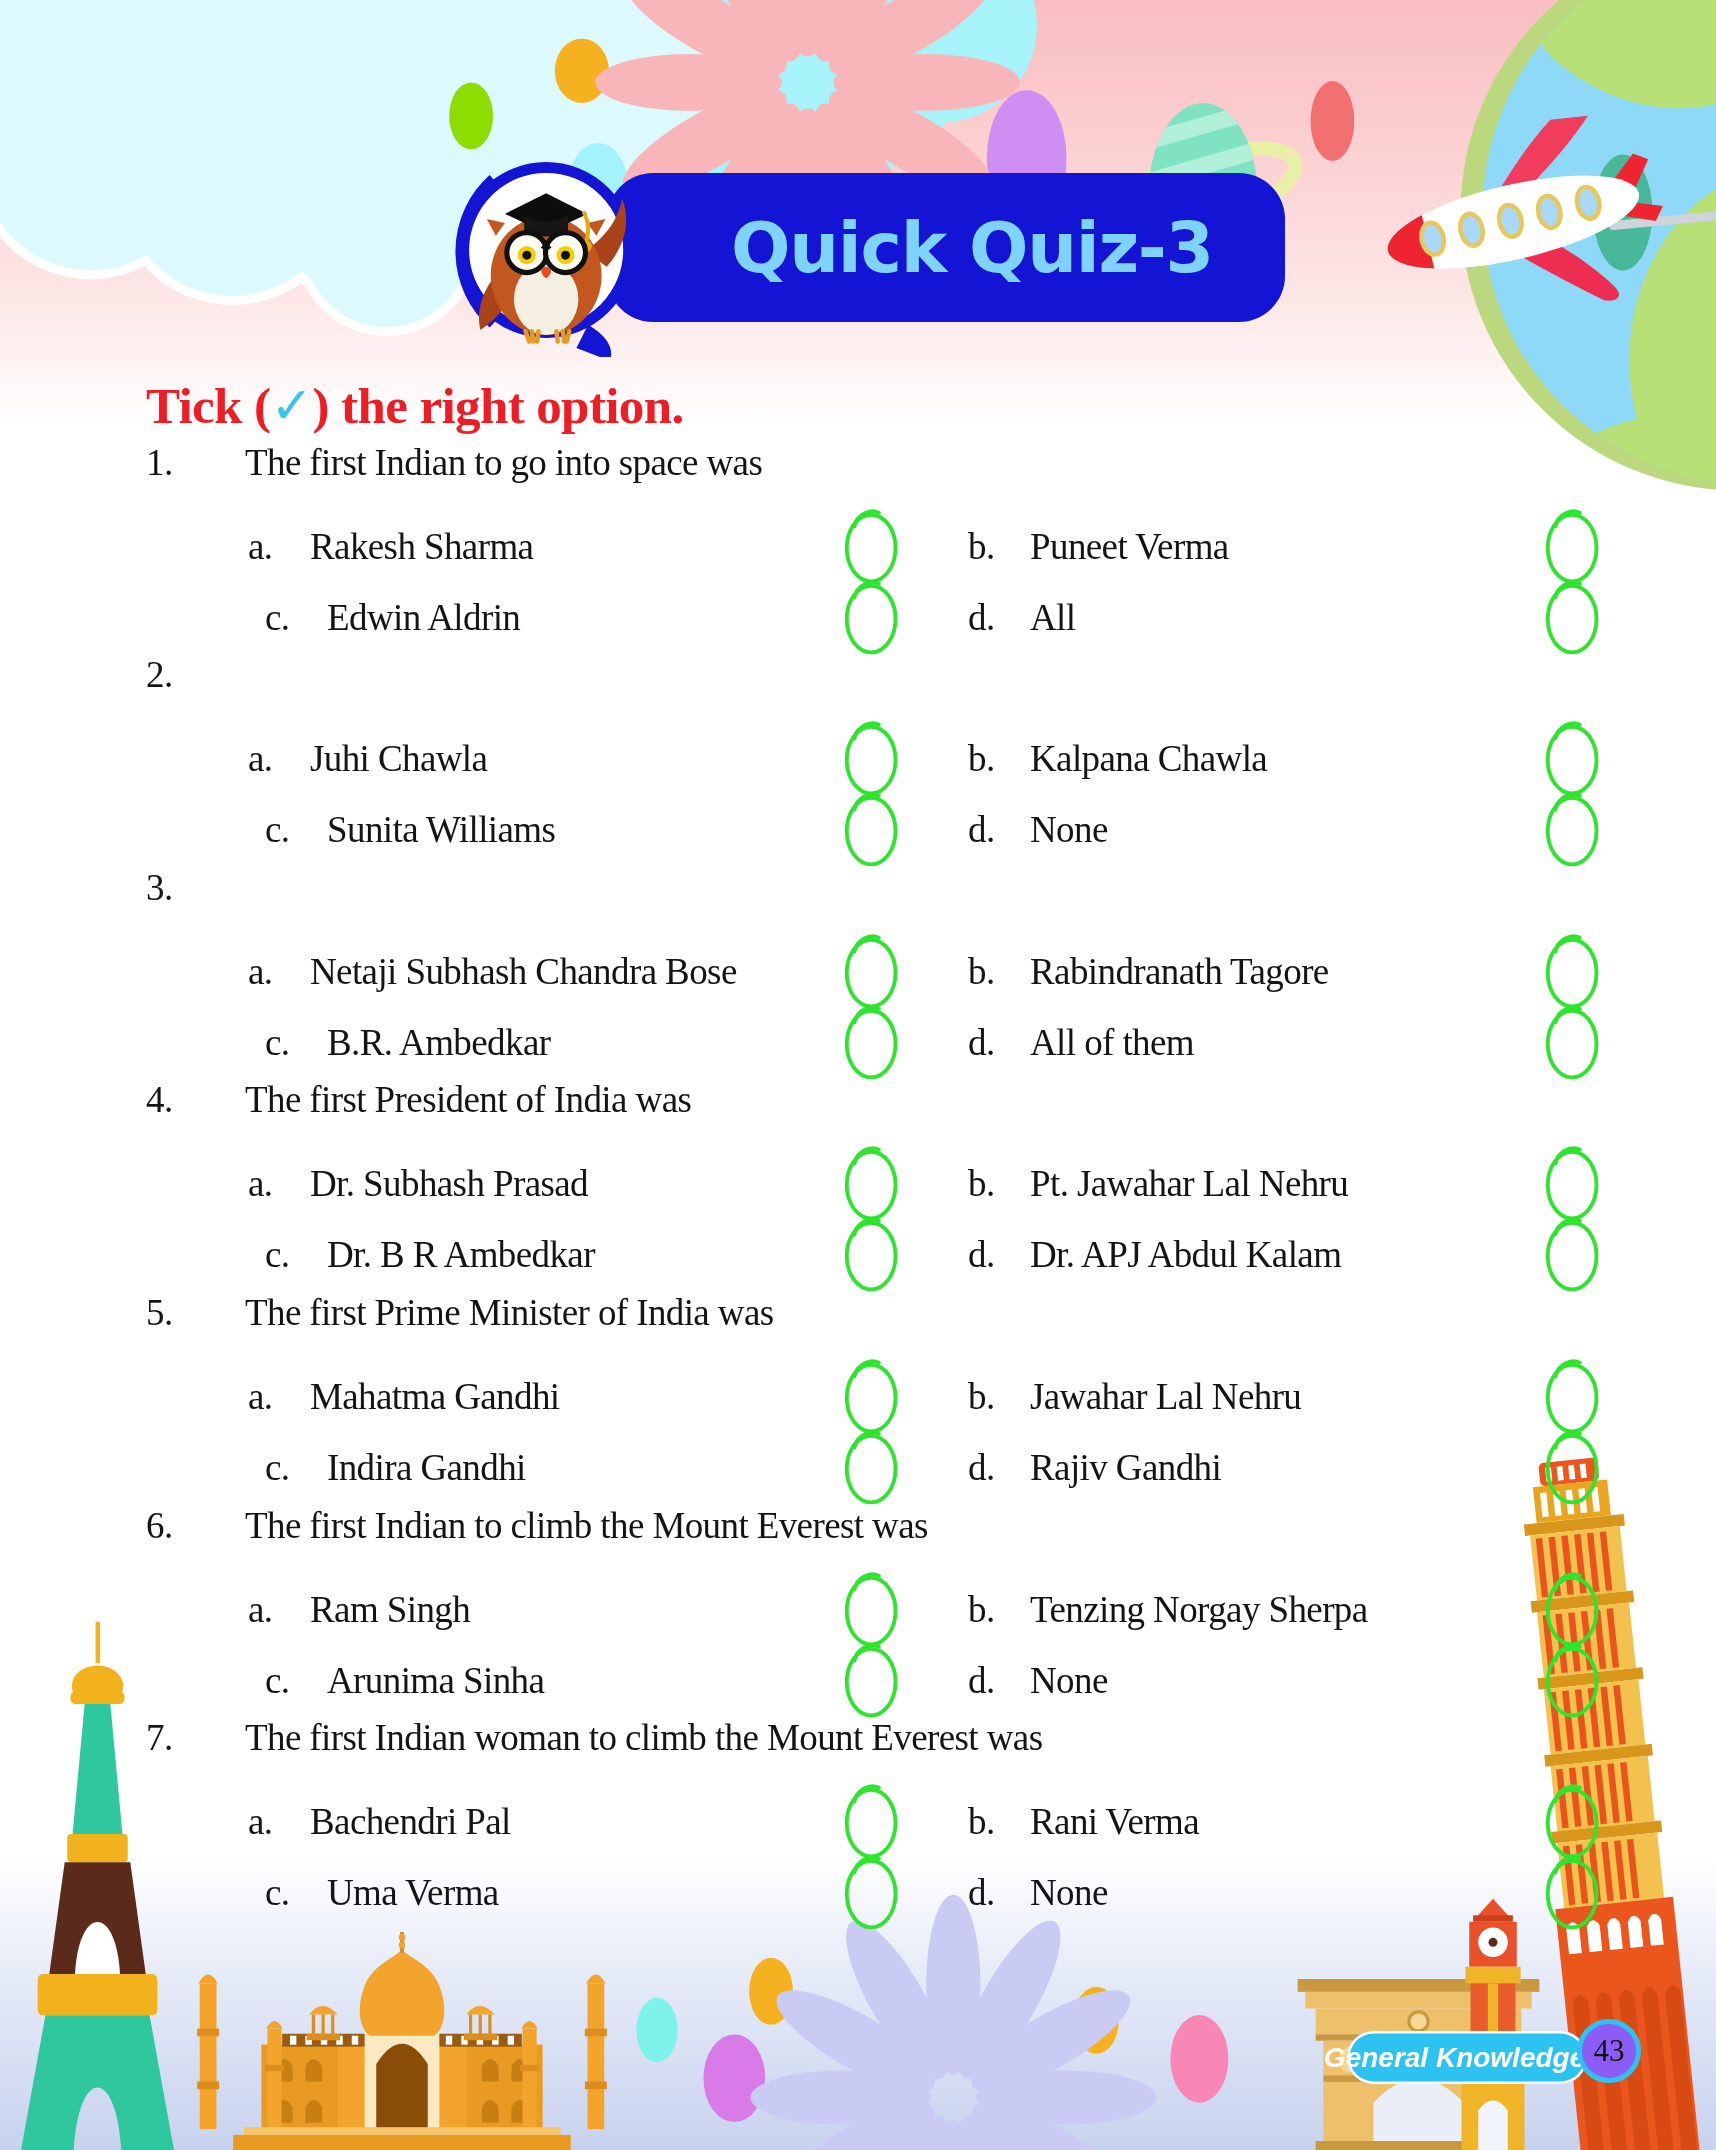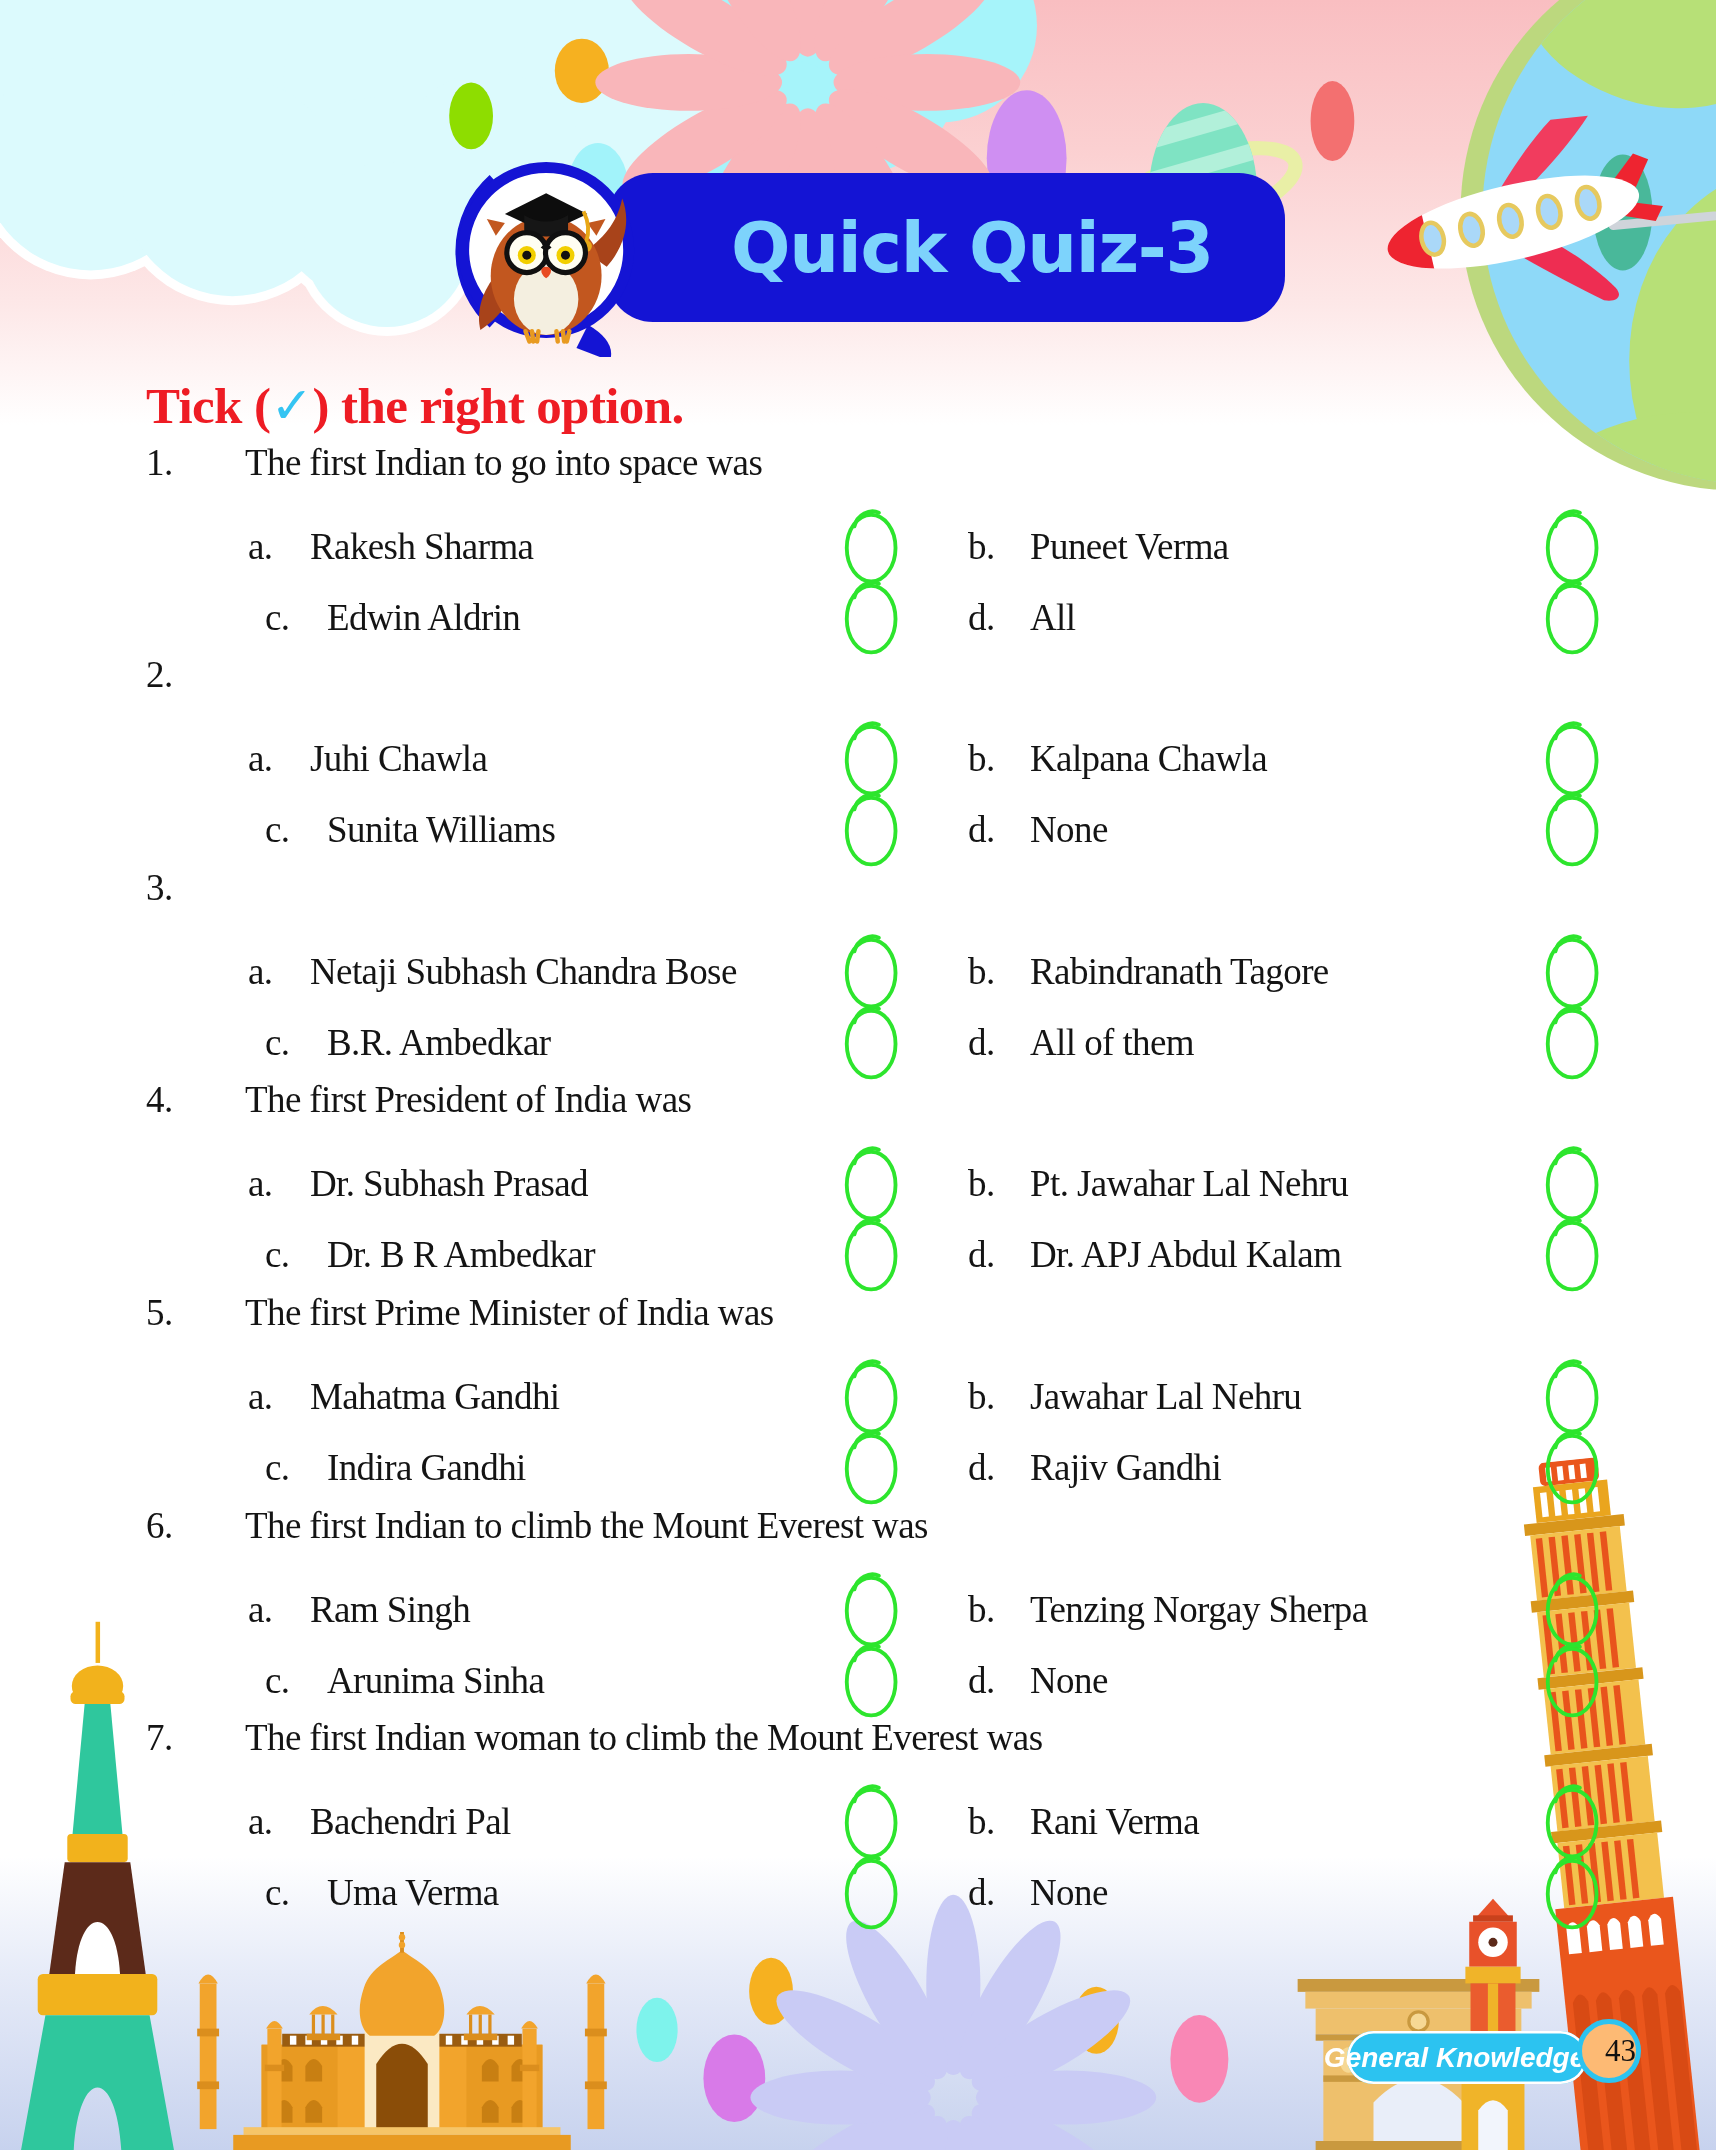--- a/index.html
+++ b/index.html
@@ -39,22 +39,22 @@
   .tick-circle svg{width:100%;height:100%;display:block;}
   .r1{top:71px;} .r2{top:142px;}
   .c1{left:840px;} .c2{left:1541px;}
   
   .footer-pill{position:absolute;left:1347px;top:2031px;width:240px;height:53px;z-index:30;
     background:#2cc3f0;border-radius:30px;display:flex;align-items:center;justify-content:center;
     box-shadow:0 0 0 2.6px #ffffff inset;}
   .footer-pill span{font-family:"Liberation Sans",sans-serif;font-weight:700;font-style:italic;
     color:#ffffff;font-size:28px;white-space:nowrap;}
   .page-circle{position:absolute;left:1577px;top:2019px;width:64px;height:64px;z-index:31;
-    background:#fdba74;border:5.8px solid #2cc3f0;border-radius:50%;box-sizing:border-box;
-    display:flex;align-items:center;justify-content:flex-end;font-size:31px;color:#111;}
+    background:#8b5cf6;border:5.8px solid #2cc3f0;border-radius:50%;box-sizing:border-box;
+    display:flex;align-items:center;justify-content:center;font-size:31px;color:#111;}
   .pisa-wrap{transform:rotate(-6deg);transform-origin:90% 100%;}
 </style>
 </head>
 <body>
 
 <div class="page">
 
   <div class="top-bg"></div>
   <div class="bottom-bg"></div>
 

